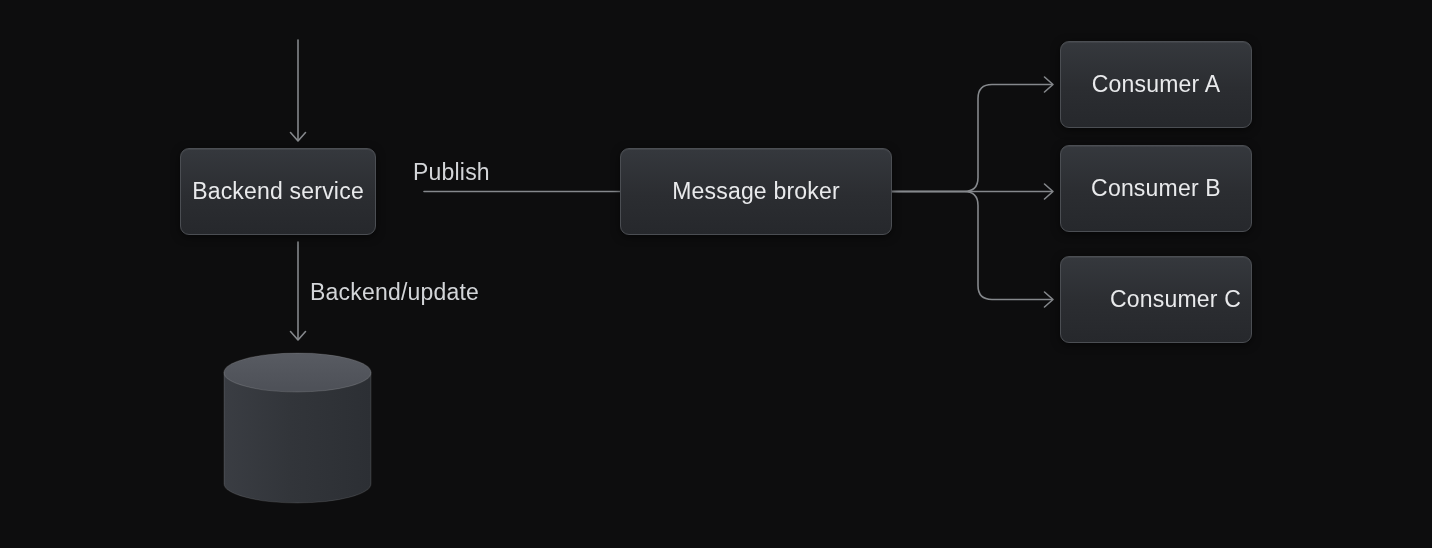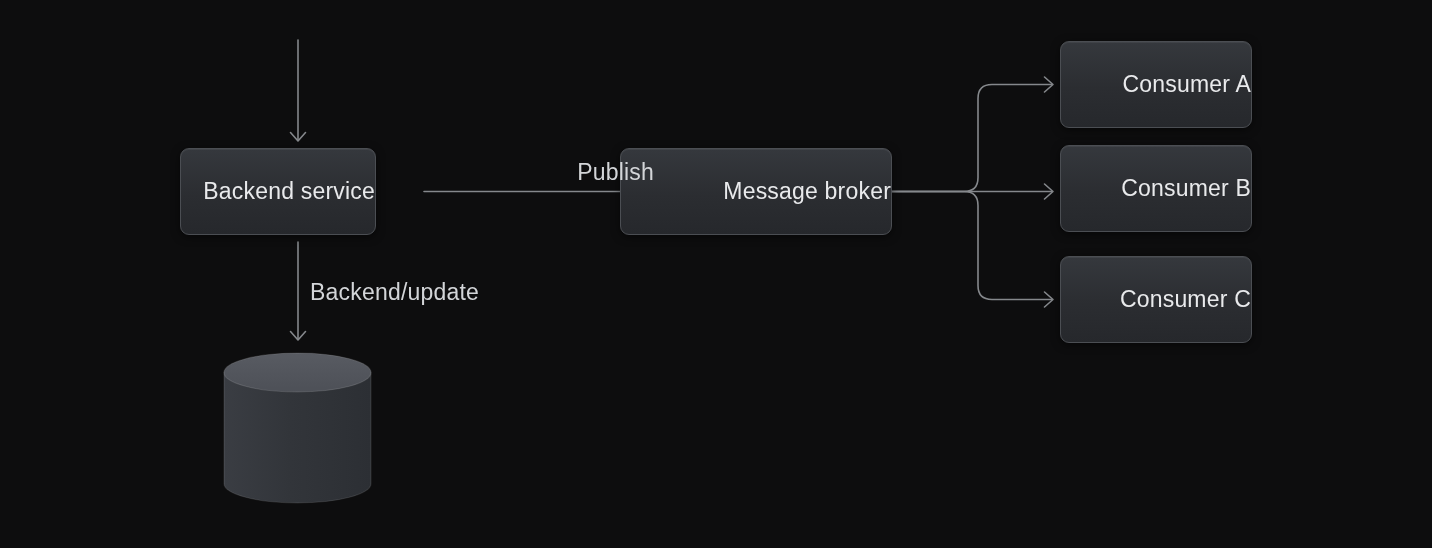--- a/index.html
+++ b/index.html
@@ -22,21 +22,21 @@
     left: 0;
     top: 0;
     width: 1432px;
     height: 548px;
     pointer-events: none;
   }
   .node {
     position: absolute;
     display: flex;
     align-items: center;
-    justify-content: flex-end;
+    justify-content: center;
     background: linear-gradient(180deg, #35383d 0%, #2b2d31 55%, #26282c 100%);
     border: 1px solid #4b4e53;
     border-radius: 9px;
     box-sizing: border-box;
     color: #e9eaec;
     font-size: 23px;
     letter-spacing: 0.2px;
     box-shadow: inset 0 1px 0 rgba(255,255,255,0.06), 0 2px 8px rgba(0,0,0,0.55);
     white-space: nowrap;
   }
@@ -47,24 +47,24 @@
   .node-consumer-b { top: 145px; }
   .node-consumer-c { top: 256px; padding-left: 39px; }
   .edge-label {
     position: absolute;
     color: #d3d5d8;
     font-size: 23px;
     letter-spacing: 0.2px;
     white-space: nowrap;
   }
   .label-publish {
-    left: 430px;
+    left: 413px;
     top: 159px;
     width: 224px;
-    text-align: right;
+    text-align: left;
   }
   .label-insert-update {
     left: 310px;
     top: 279px;
   }
   .db-wrap {
     position: absolute;
     left: 220px;
     top: 348px;
     width: 156px;

